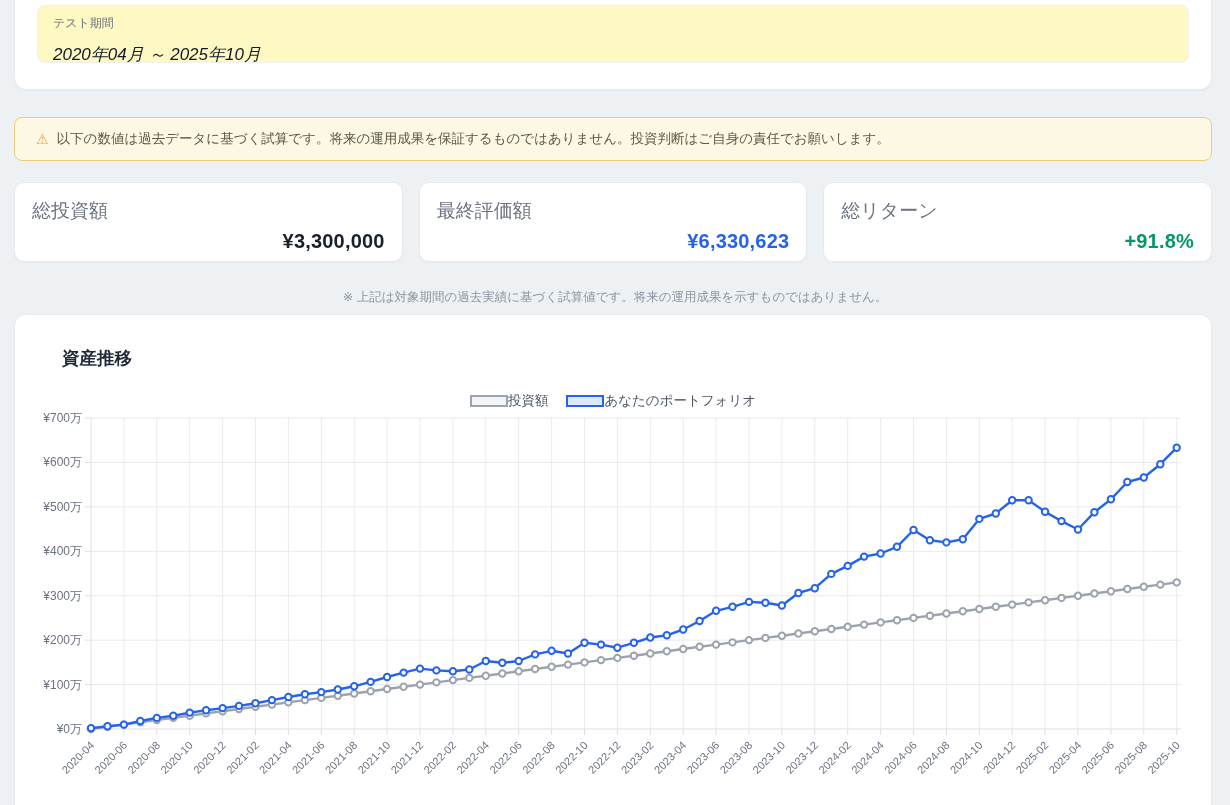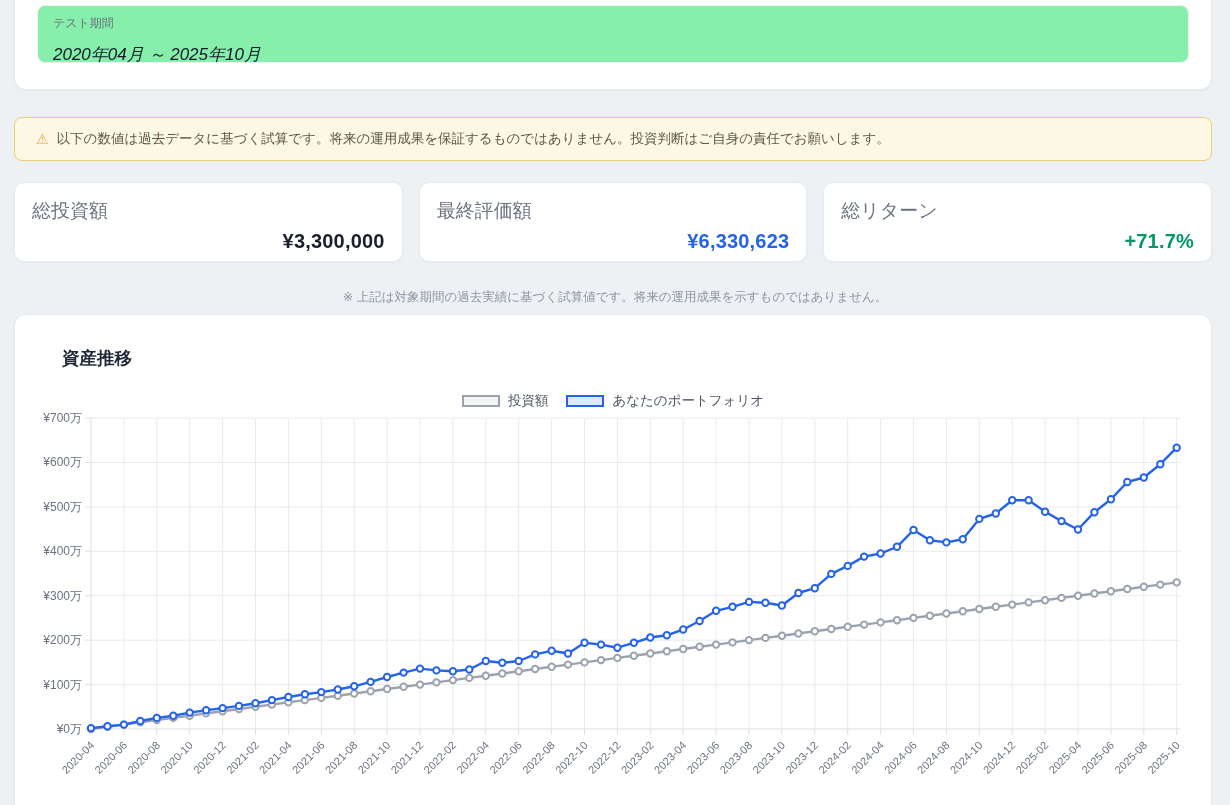--- a/index.html
+++ b/index.html
@@ -12,21 +12,21 @@
   }
   .card {
     position:absolute; left:14px; width:1198px;
     background:#ffffff; border:1px solid #e7eaee; border-radius:12px;
     box-shadow:0 1px 2px rgba(16,24,40,.04);
   }
   
   .top-card { top:-18px; height:108px; }
   .period-box {
     position:absolute; left:22px; right:22px; top:22px; height:58px;
-    background:#86efac; border:1px solid #edf0f4; border-radius:8px;
+    background:#fef9c3; border:1px solid #edf0f4; border-radius:8px;
     padding:9px 15px;
   }
   .period-label { font-size:12px; color:#6b7280; }
   .period-value { font-size:17px; color:#111827; margin-top:11px;font-style:italic; }
   
   .warning {
     position:absolute; left:14px; top:117px; width:1198px; height:44px;
     background:#fdf8e3; border:1px solid #e9cf79; border-radius:8px;
     display:flex; align-items:center; padding:0 21px;
     font-size:13.5px; color:#5d5747;
@@ -45,21 +45,21 @@
   .stat-value { font-size:20px; font-weight:bold; color:#1a202c; margin-top:6px; letter-spacing:.2px;text-align:right; }
   
   .disclaimer {
     position:absolute; left:0; top:289px; width:1230px;
     text-align:center; font-size:12.5px; color:#8d95a1;
   }
   
   .chart-card { top:314px; height:600px; }
   .chart-title { position:absolute; left:22px; top:31px; font-size:17.5px; font-weight:bold; color:#1f2937;margin-left:25px; }
   .legend { position:absolute; left:0; top:77px; width:100%; display:flex; justify-content:center; align-items:center; gap:18px; }
-  .legend-item { display:flex; align-items:center; gap:8px; cursor:pointer; }
+  .legend-item { display:flex; align-items:center; gap:0; cursor:pointer; }
   .legend-swatch { width:38px; height:12px; border:2px solid #999; background:#eee; display:inline-block; }
   .legend-label { font-size:13.5px; color:#4b5563; }
   #chart-svg { position:absolute; left:0; top:91px; }
 </style>
 </head>
 <body>
 
 <section class="card top-card">
   <div class="period-box">
     <div class="period-label">テスト期間</div>
@@ -76,21 +76,21 @@
   <div class="stat-card">
     <div class="stat-label">総投資額</div>
     <div class="stat-value" style="color: rgb(26, 32, 44);">¥3,300,000</div>
   </div>
   <div class="stat-card">
     <div class="stat-label">最終評価額</div>
     <div class="stat-value" style="color: rgb(37, 99, 235);">¥6,330,623</div>
   </div>
   <div class="stat-card">
     <div class="stat-label">総リターン</div>
-    <div class="stat-value" style="color: rgb(5, 150, 105);">+71.7%</div>
+    <div class="stat-value" style="color: rgb(5, 150, 105);">+91.8%</div>
   </div>
 </div>
 
 <p class="disclaimer">※ 上記は対象期間の過去実績に基づく試算値です。将来の運用成果を示すものではありません。</p>
 
 <section class="card chart-card">
   <h2 class="chart-title">資産推移</h2>
   <div class="legend">
     <div class="legend-item">
       <span class="legend-swatch" id="swatch-0" style="border-color: rgb(156, 163, 175); background: rgb(243, 244, 246);"></span>

